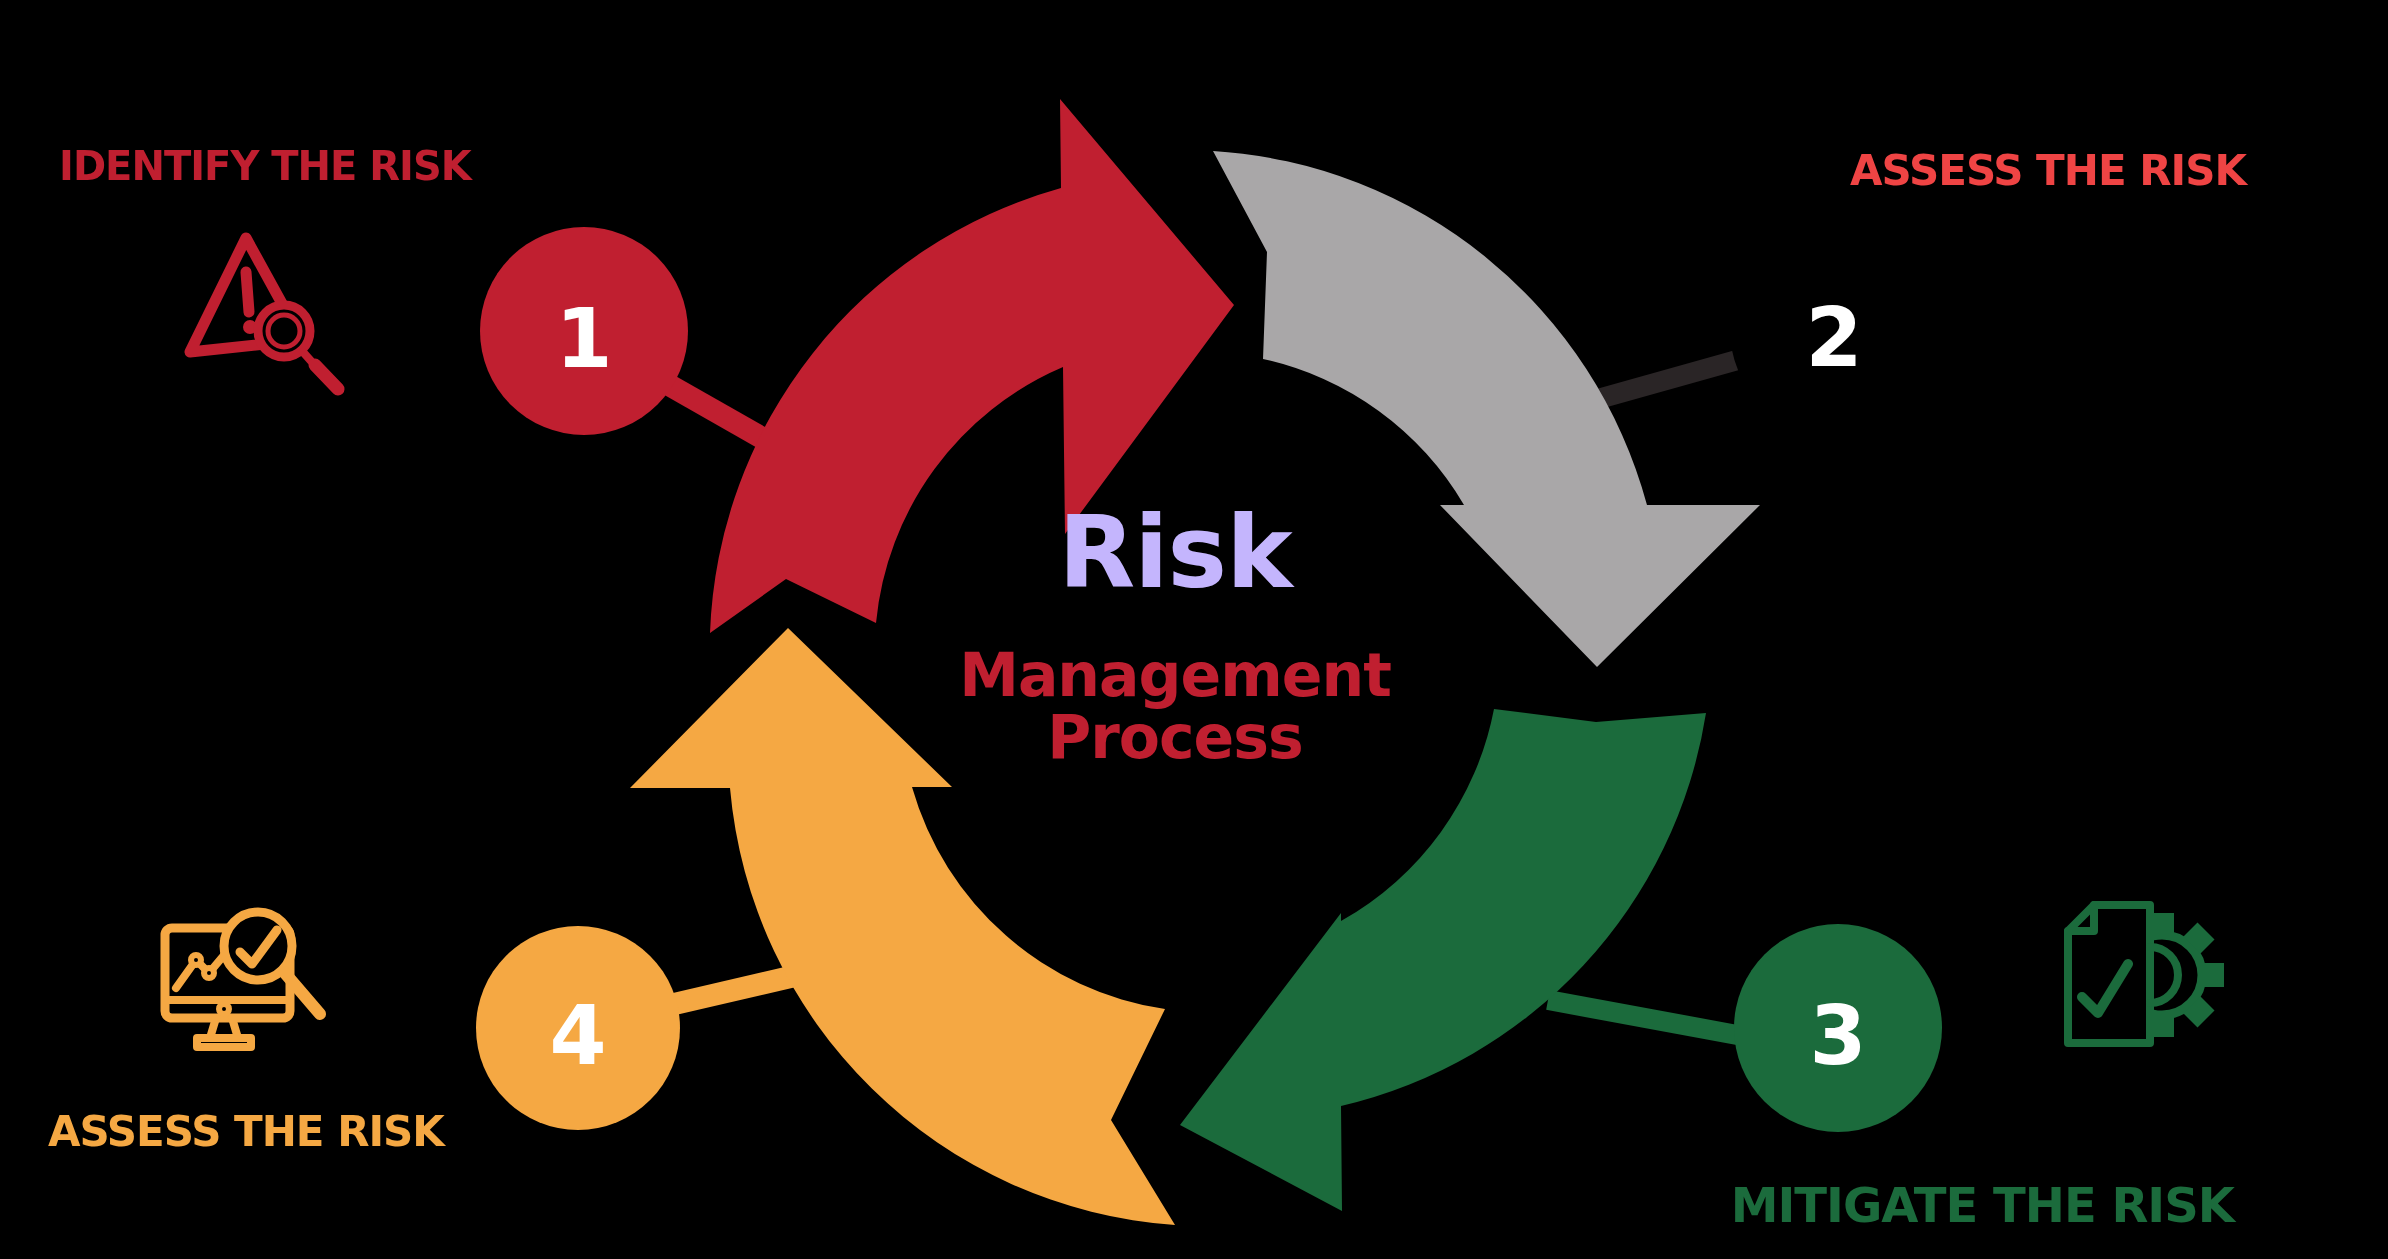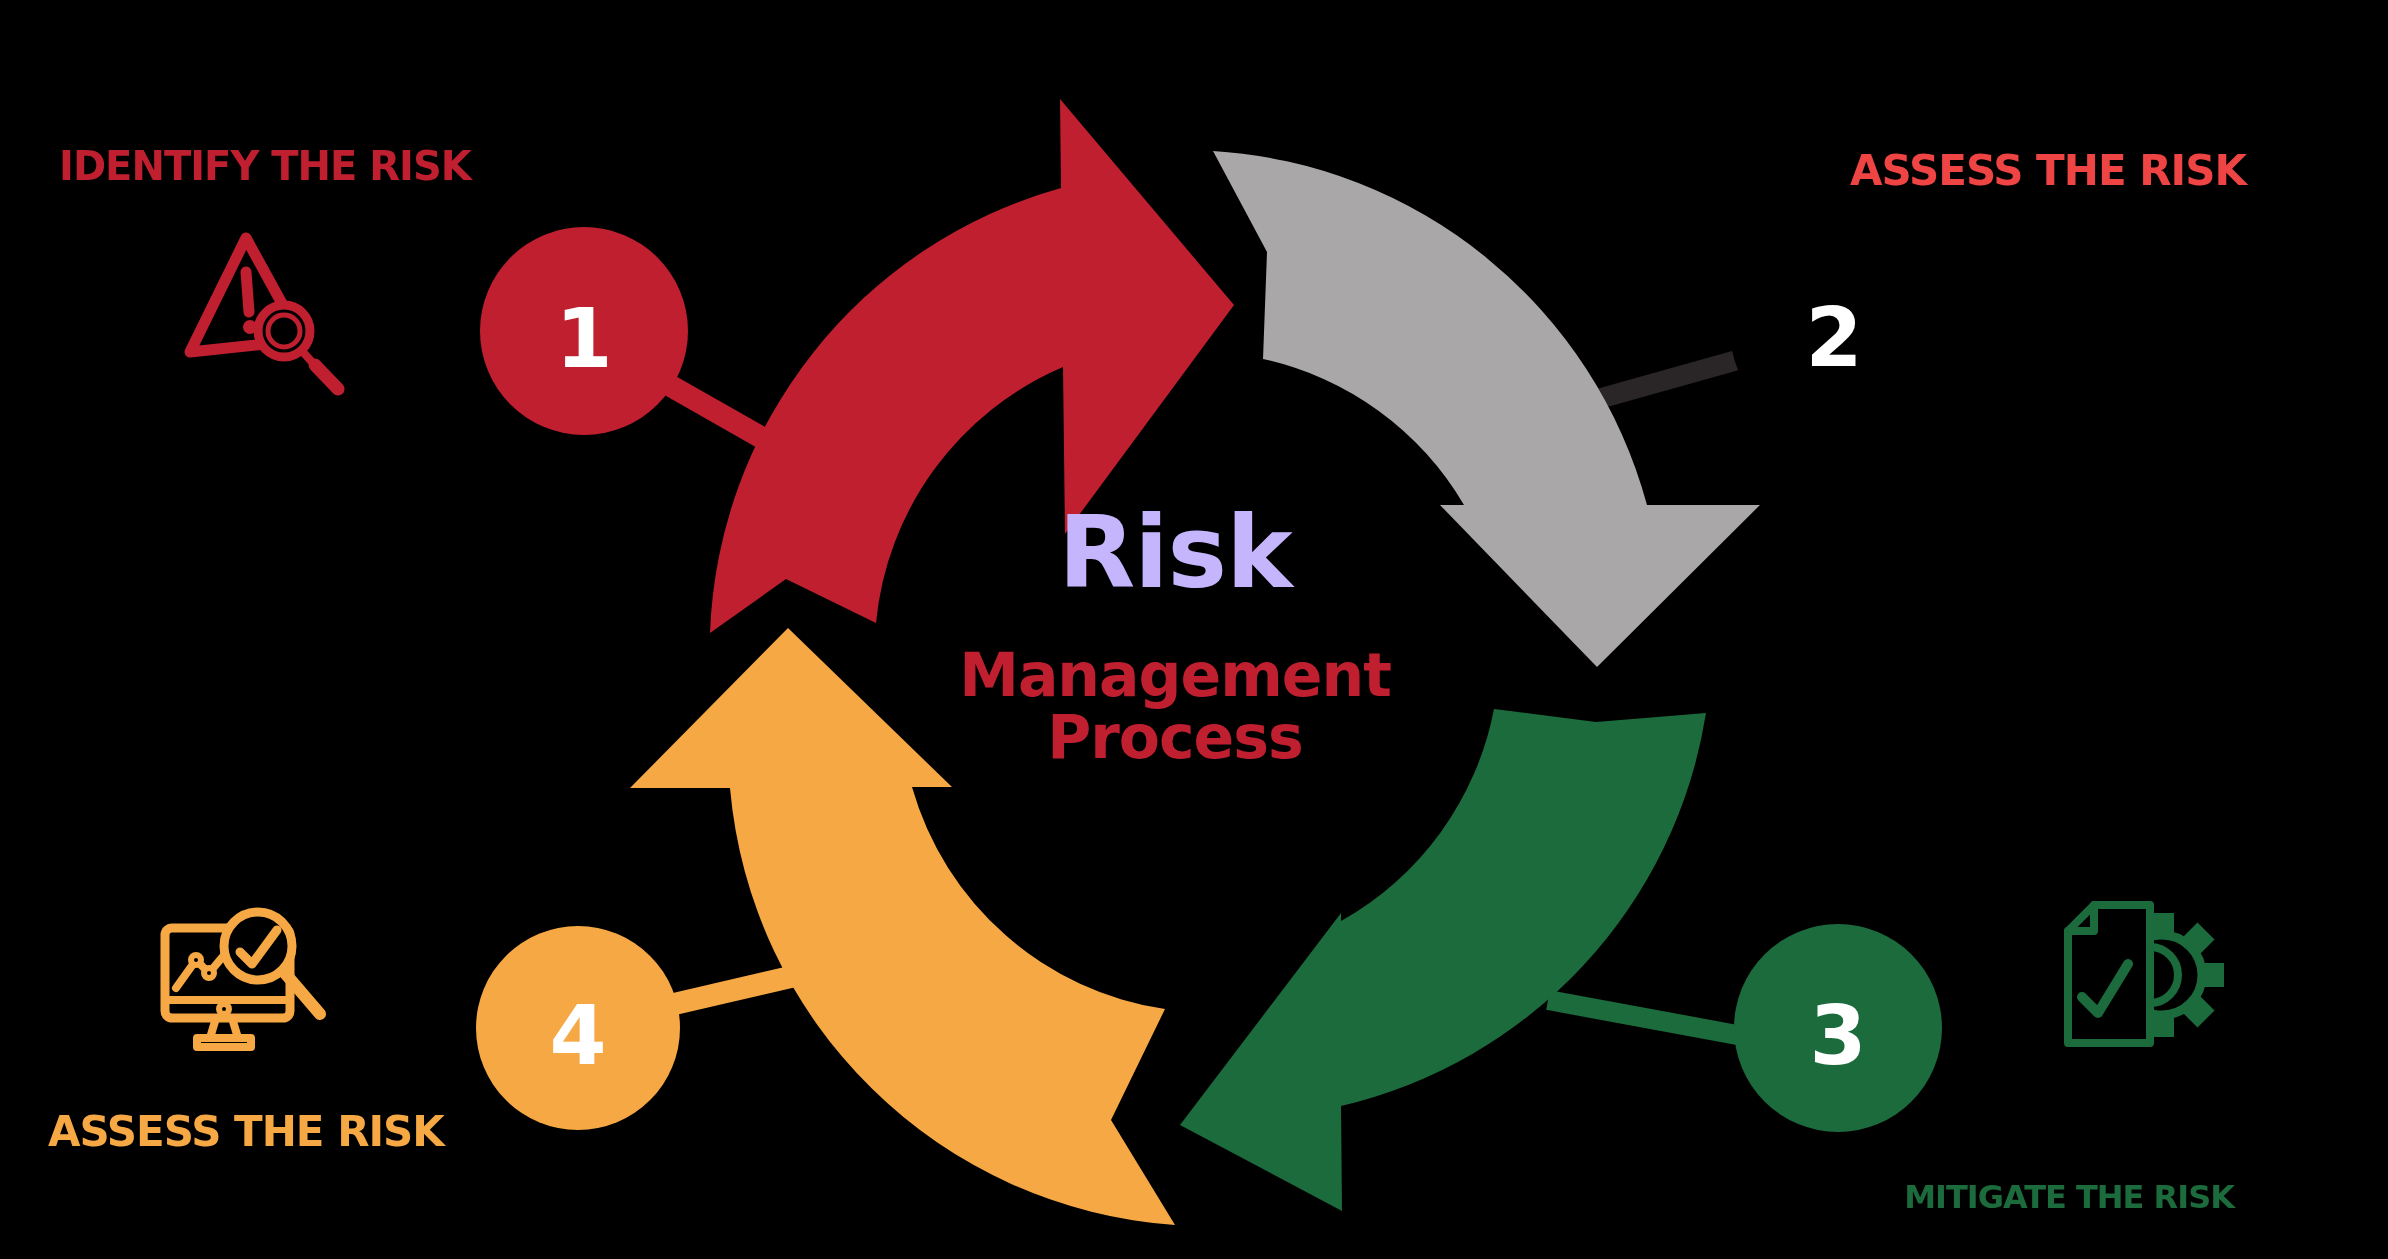--- a/index.html
+++ b/index.html
@@ -14,21 +14,21 @@
   .label{
     position:absolute;
     font-weight:bold;
     letter-spacing:-1px;
     line-height:1;
     white-space:nowrap;
   }
   .label-identify{left:59px;top:146px;font-size:40px;color:#C01F30;}
   .label-assess{right:26px;top:150px;font-size:42px;color:#ef4444;}
   .label-monitor{left:48px;top:1111px;font-size:42px;color:#F5A843;}
-  .label-mitigate{right:38px;top:1181px;font-size:32px;color:#1B6B3C;}
+  .label-mitigate{right:38px;top:1181px;font-size:48px;color:#1B6B3C;}
   .step-number{
     position:absolute;
     transform:translate(-50%,-50%);
     font-weight:bold;
     font-size:82px;
     color:#FFFFFF;
     line-height:1;
   }
   .num1{left:584px;top:339px;}
   .num2{left:1834px;top:338px;}

